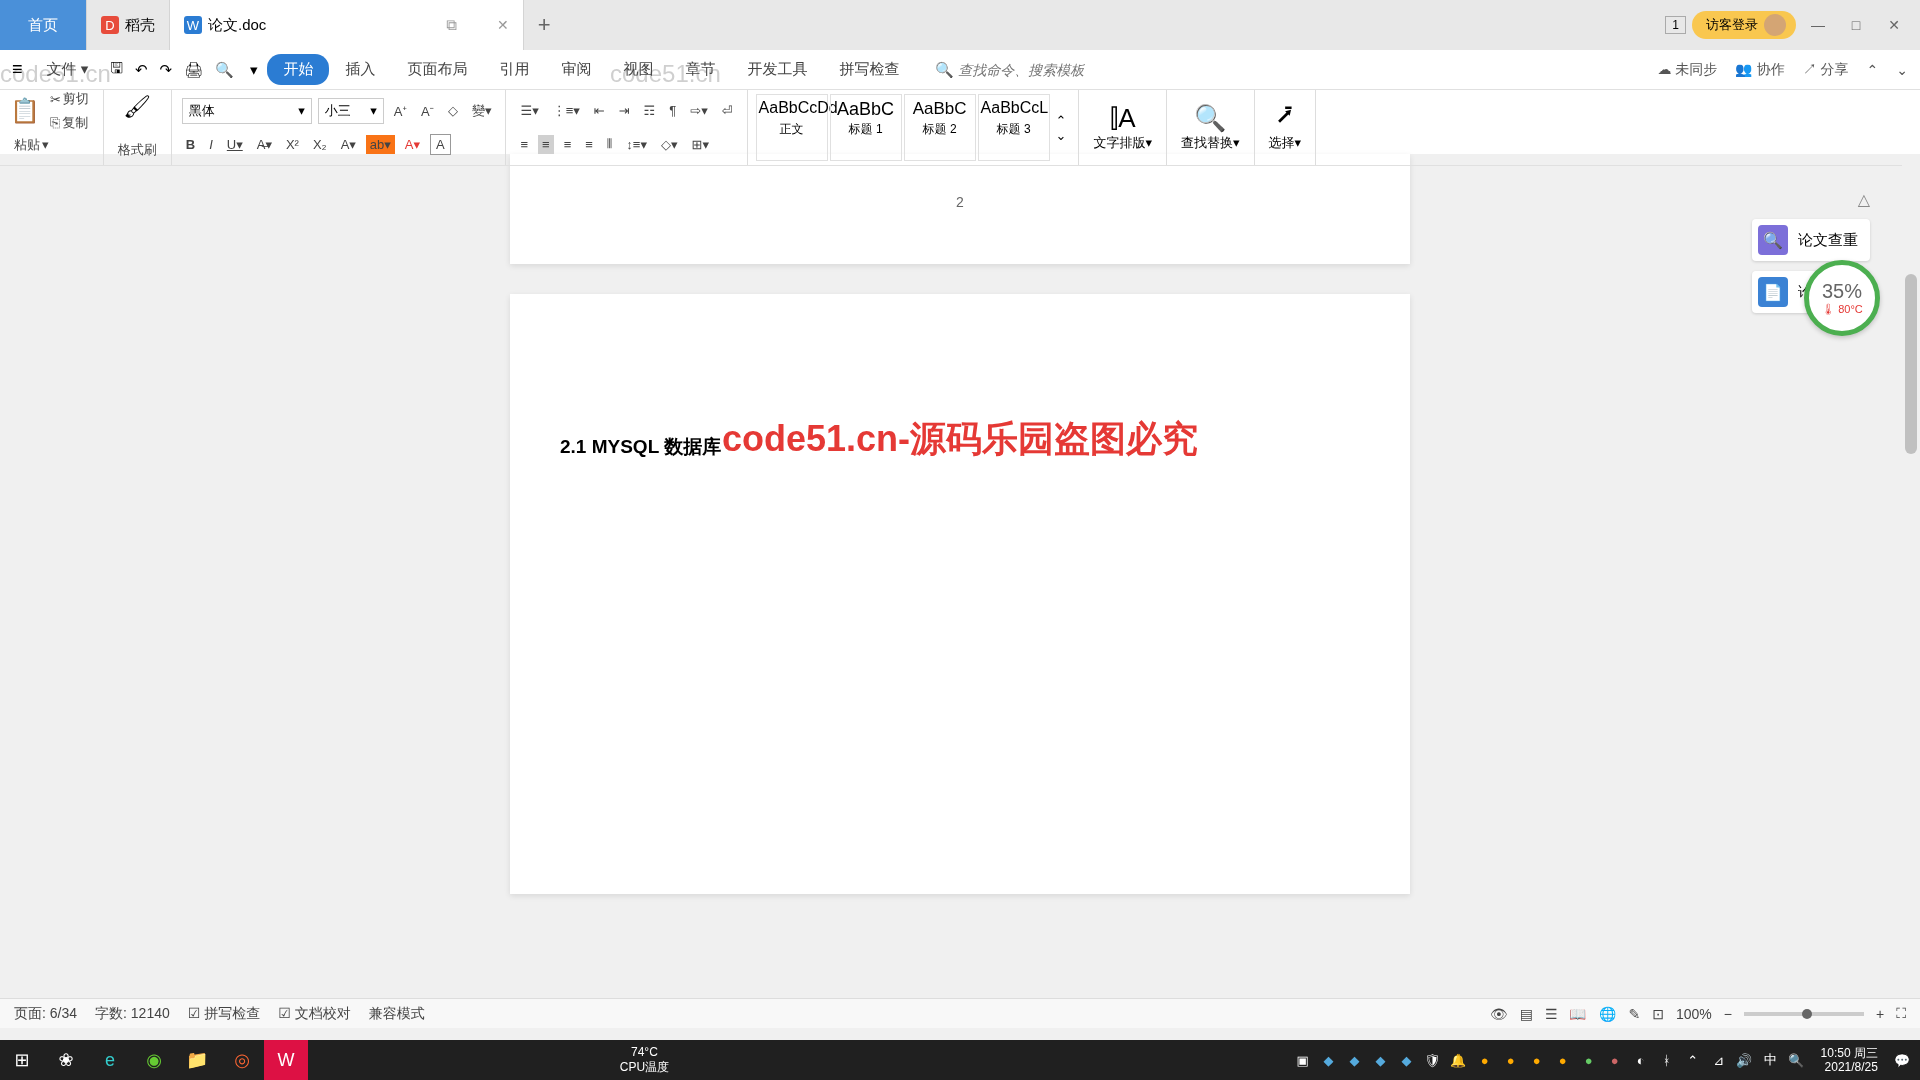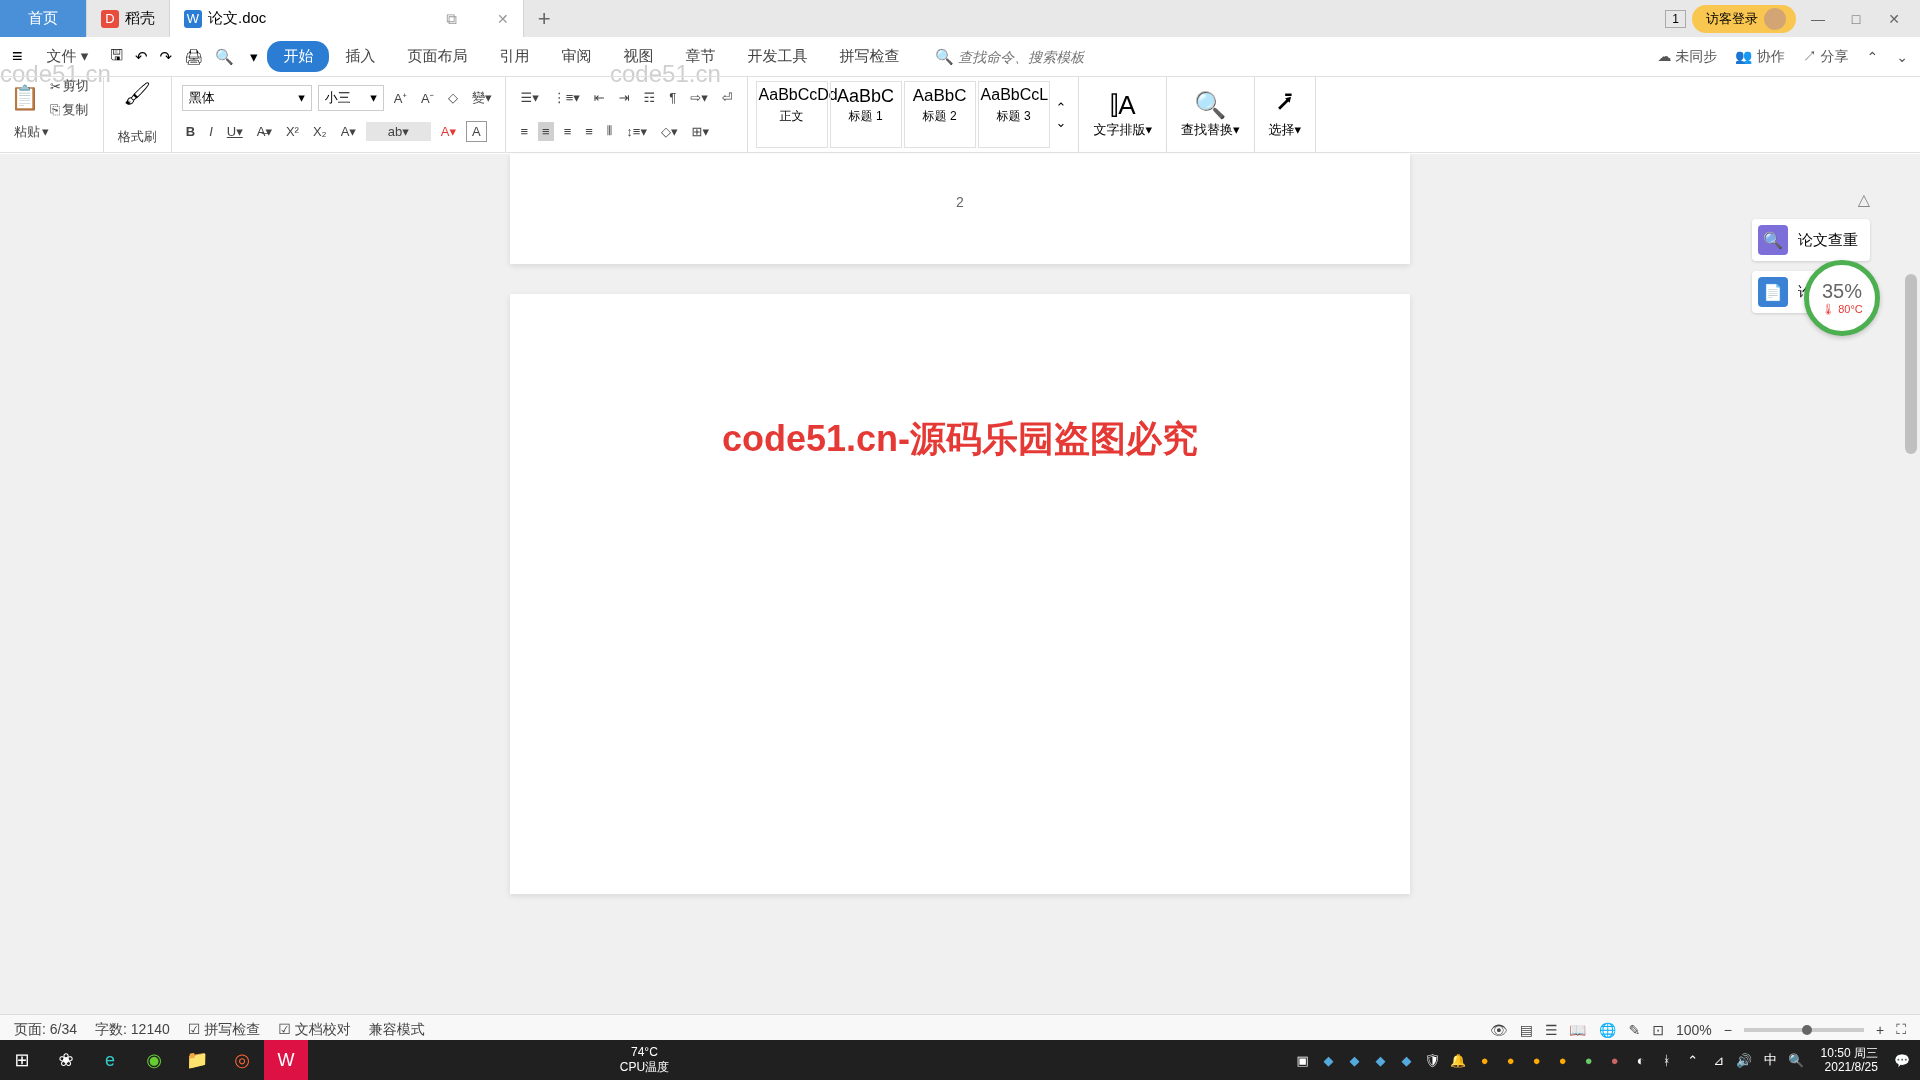--- a/index.html
+++ b/index.html
@@ -4,21 +4,21 @@
 <style>
 * { margin: 0; padding: 0; box-sizing: border-box; font-family: "Microsoft YaHei", sans-serif; }
 body { width: 1920px; height: 1080px; background: #fff; overflow: hidden; position: relative; }
 
 
 .watermark { position: absolute; top: 0; left: 0; right: 0; bottom: 0; z-index: 1; pointer-events: none; }
 .wm-text { position: absolute; color: #bbb; font-size: 24px; opacity: 0.7; }
 .wm-big { position: absolute; color: #e53935; font-size: 36px; font-weight: bold; left: 50%; top: 415px; transform: translateX(-50%); z-index: 6; }
 
 
-.titlebar { height: 37px; background: #e8e8e8; display: flex; align-items: stretch; position: relative; z-index: 5; text-align: right; }
+.titlebar { height: 50px; background: #e8e8e8; display: flex; align-items: stretch; position: relative; z-index: 5; text-align: right; }
 .tab { display: flex; align-items: center; padding: 0 14px; font-size: 15px; border-right: 1px solid #d4d4d4; cursor: pointer; }
 .tab.home { background: #4a90d9; color: #fff; padding: 0 28px; }
 .tab.doc { background: #fff; }
 .tab-icon { width: 18px; height: 18px; margin-right: 6px; display: inline-flex; align-items: center; justify-content: center; font-size: 13px; border-radius: 3px; }
 .tab-icon.red { background: #e74c3c; color: #fff; }
 .tab-icon.blue { background: #2b7cd3; color: #fff; }
 .tab-close { margin-left: 40px; color: #999; font-size: 14px; }
 .tab-add { padding: 0 14px; display: flex; align-items: center; font-size: 22px; color: #666; }
 .title-right { margin-left: auto; display: flex; align-items: center; gap: 6px; padding-right: 10px; }
 .login-btn { background: #f9c74f; border-radius: 14px; padding: 3px 10px 3px 14px; display: flex; align-items: center; font-size: 13px; gap: 6px; }
@@ -58,21 +58,21 @@
 .sidepanel { position: absolute; right: 50px; top: 190px; z-index: 7; }
 .side-item { display: flex; align-items: center; gap: 10px; background: #fff; padding: 6px 12px 6px 6px; margin-bottom: 10px; border-radius: 4px; box-shadow: 0 1px 3px rgba(0,0,0,0.15); font-size: 15px; cursor: pointer; }
 .side-icon { width: 30px; height: 30px; border-radius: 4px; display: flex; align-items: center; justify-content: center; color: #fff; font-size: 16px; }
 .side-icon.purple { background: #7c6fd9; }
 .side-icon.blue { background: #3b82d4; }
 .gauge { position: absolute; right: 40px; top: 260px; z-index: 7; width: 76px; height: 76px; border-radius: 50%; background: #fff; border: 5px solid #4caf50; display: flex; flex-direction: column; align-items: center; justify-content: center; box-shadow: 0 2px 5px rgba(0,0,0,0.2); }
 .gauge-val { font-size: 20px; color: #666; }
 .gauge-temp { font-size: 11px; color: #e53935; }
 
 
-.statusbar { position: absolute; bottom: 36px; left: 0; right: 0; height: 30px; background: #f8f8f8; border-top: 1px solid #ddd; display: flex; align-items: center; padding: 0 14px; font-size: 14px; color: #444; z-index: 8; gap: 18px; }
+.statusbar { position: absolute; bottom: 52px; left: 0; right: 0; height: 30px; background: #f8f8f8; border-top: 1px solid #ddd; display: flex; align-items: center; padding: 0 14px; font-size: 14px; color: #444; z-index: 8; gap: 18px; }
 .status-right { margin-left: auto; display: flex; align-items: center; gap: 12px; }
 .zoom-slider { width: 120px; height: 4px; background: #ccc; position: relative; }
 .zoom-thumb { width: 10px; height: 10px; background: #666; border-radius: 50%; position: absolute; left: 58px; top: -3px; }
 
 
 .taskbar { position: absolute; bottom: 0; left: 0; right: 0; height: 40px; background: #202020; display: flex; align-items: center; z-index: 9; }
 .task-icon { width: 44px; height: 40px; display: flex; align-items: center; justify-content: center; color: #fff; font-size: 18px; cursor: pointer; }
 .task-right { margin-left: auto; display: flex; align-items: center; color: #fff; font-size: 12px; padding-right: 8px; gap: 6px; }
 .tray-icon { width: 20px; height: 20px; display: flex; align-items: center; justify-content: center; font-size: 13px; }
 .clock { text-align: right; line-height: 1.2; font-size: 12px; padding: 0 8px; }
@@ -204,21 +204,21 @@
       <span class="rbtn">變▾</span>
     </div>
     <div class="rrow">
       <span class="rbtn" style="font-weight:bold">B</span>
       <span class="rbtn" style="font-style:italic">I</span>
       <span class="rbtn" style="text-decoration:underline">U▾</span>
       <span class="rbtn">A̶▾</span>
       <span class="rbtn">X²</span>
       <span class="rbtn">X₂</span>
       <span class="rbtn">A▾</span>
-      <span class="rbtn" style="background:#e5e5e5;padding:2px 22px">ab▾</span>
+      <span class="rbtn" style="background:#f97316;padding:2px 4px">ab▾</span>
       <span class="rbtn" style="color:#e53935">A▾</span>
       <span class="rbtn" style="border:1px solid #999;padding:2px 5px">A</span>
     </div>
   </div>
   <div class="rgroup">
     <div class="rrow">
       <span class="rbtn">☰▾</span>
       <span class="rbtn">⋮≡▾</span>
       <span class="rbtn">⇤</span>
       <span class="rbtn">⇥</span>
@@ -272,20 +272,21 @@
       <span class="bigicon">⭷</span>
       <span><span>选择</span>▾</span>
     </div>
 </div>
 
 <div class="docarea">
   <div class="page page1">
     <div class="pagenumber">2</div>
   </div>
   <div class="page page2">
+    <div class="doc-h2">2.1 MYSQL 数据库</div>
   </div>
 </div>
 
 <div class="sidepanel">
   <div style="text-align:right;margin-bottom:10px;color:#888">△</div>
   <div class="side-item">
     <span class="side-icon purple">🔍</span>
     <span>论文查重</span>
   </div>
   <div class="side-item">

